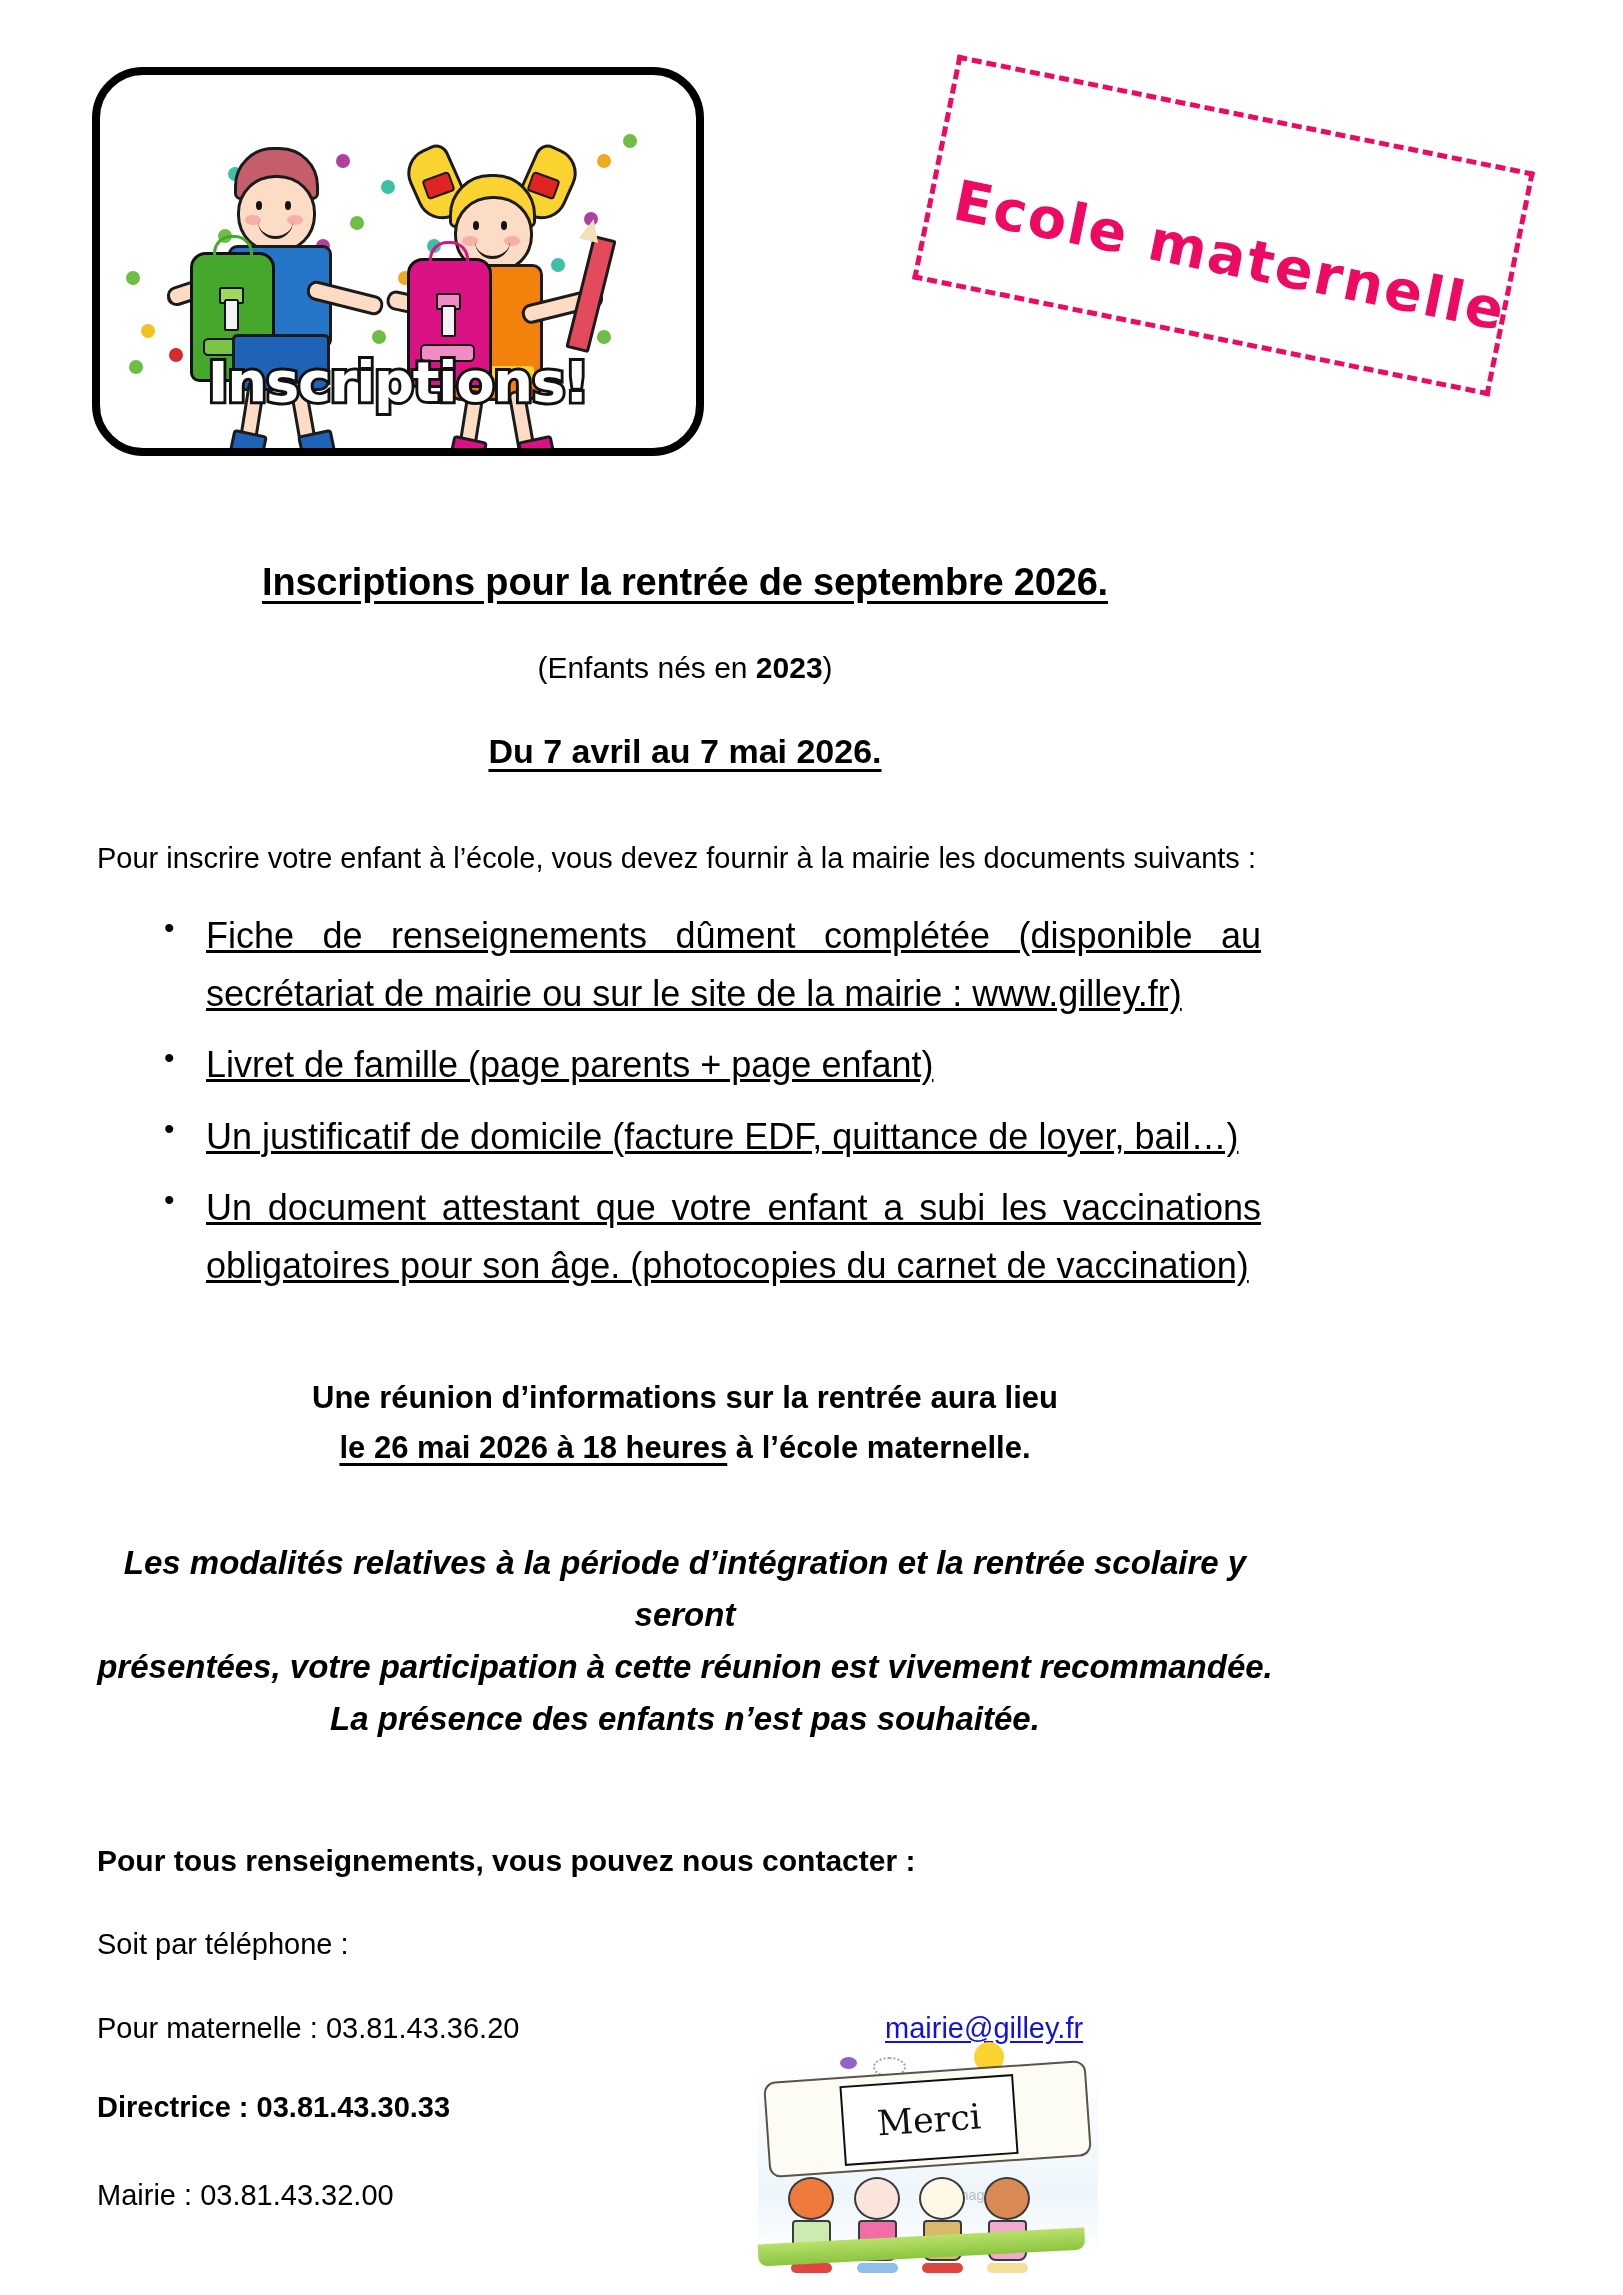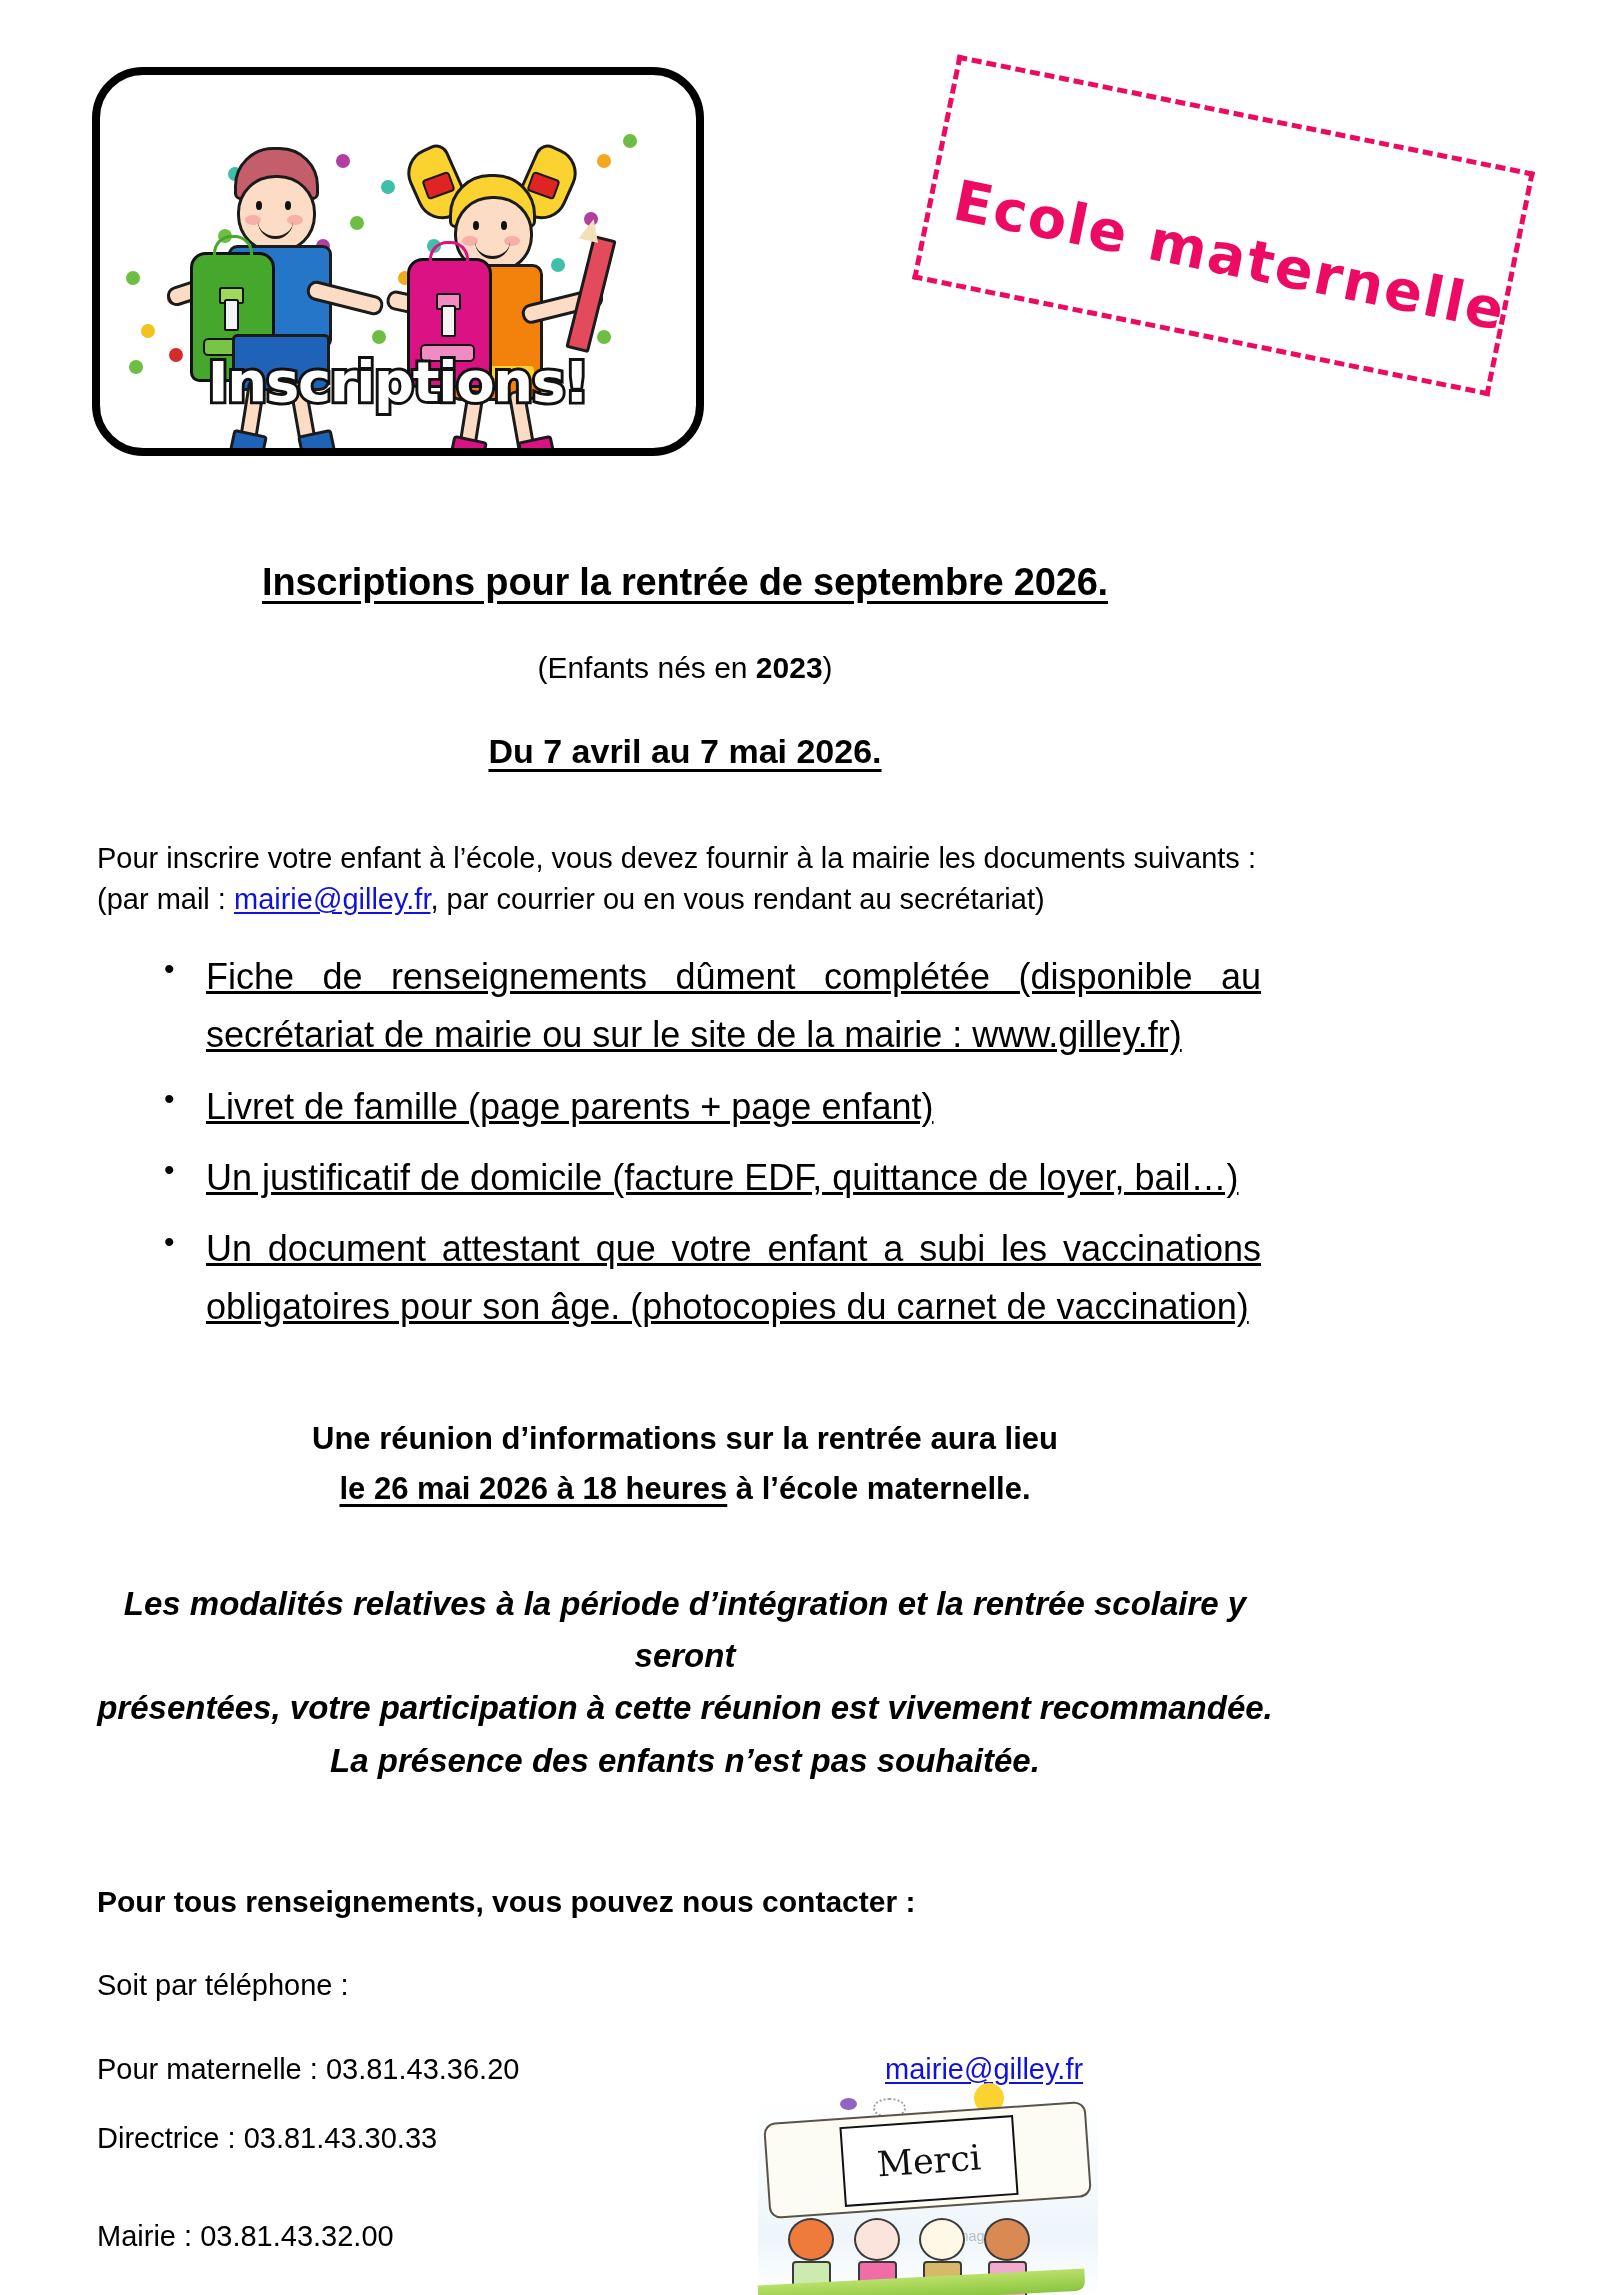--- a/index.html
+++ b/index.html
@@ -198,21 +198,21 @@
 
   .contact-grid {
     position: relative;
     margin: 38px 0 0 0;
     height: 340px;
   }
   .c-left  { position: absolute; left: 0px; }
   .c-right { position: absolute; left: 693px; }
   .r0 { top: 0px; }
   .r1 { top: 84px; }
-  .r2 { top: 153px; }
+  .r2 { top: 163px; font-weight: bold; }
   .r3 { top: 251px; }
   .c-mail-right { position: absolute; left: 788px; top: 84px; }
   .contact-grid div { font-size: 29px; }
 
   
   .merci-wrap {
     position: absolute;
     left: 693px;
     top: 1662px;
     width: 340px;
@@ -427,21 +427,20 @@
   <p class="subtitle">
     <span>(Enfants nés en </span><b>2023</b><span>)</span>
   </p>
 
   <p class="daterange">
     <span class="u">Du 7 avril au 7 mai 2026.</span>
   </p>
 
   <div class="intro">
     <span class="line">Pour inscrire votre enfant à l’école, vous devez fournir à la mairie les documents suivants :</span>
-    <span class="line"><span>(par mail : </span><a class="link" href="#">mairie@gilley.fr</a><span>, par courrier ou en vous rendant au secrétariat)</span></span>
   </div>
 
   <ul class="docs">
     <li>Fiche de renseignements dûment complétée (disponible au secrétariat de mairie ou sur le site de la mairie : www.gilley.fr)</li>
     <li class="nojustify">Livret de famille (page parents + page enfant)</li>
     <li class="nojustify">Un justificatif de domicile (facture EDF, quittance de loyer, bail…)</li>
     <li>Un document attestant que votre enfant a subi les vaccinations obligatoires pour son âge. (photocopies du carnet de vaccination)</li>
   </ul>
 
   <div class="meeting">

